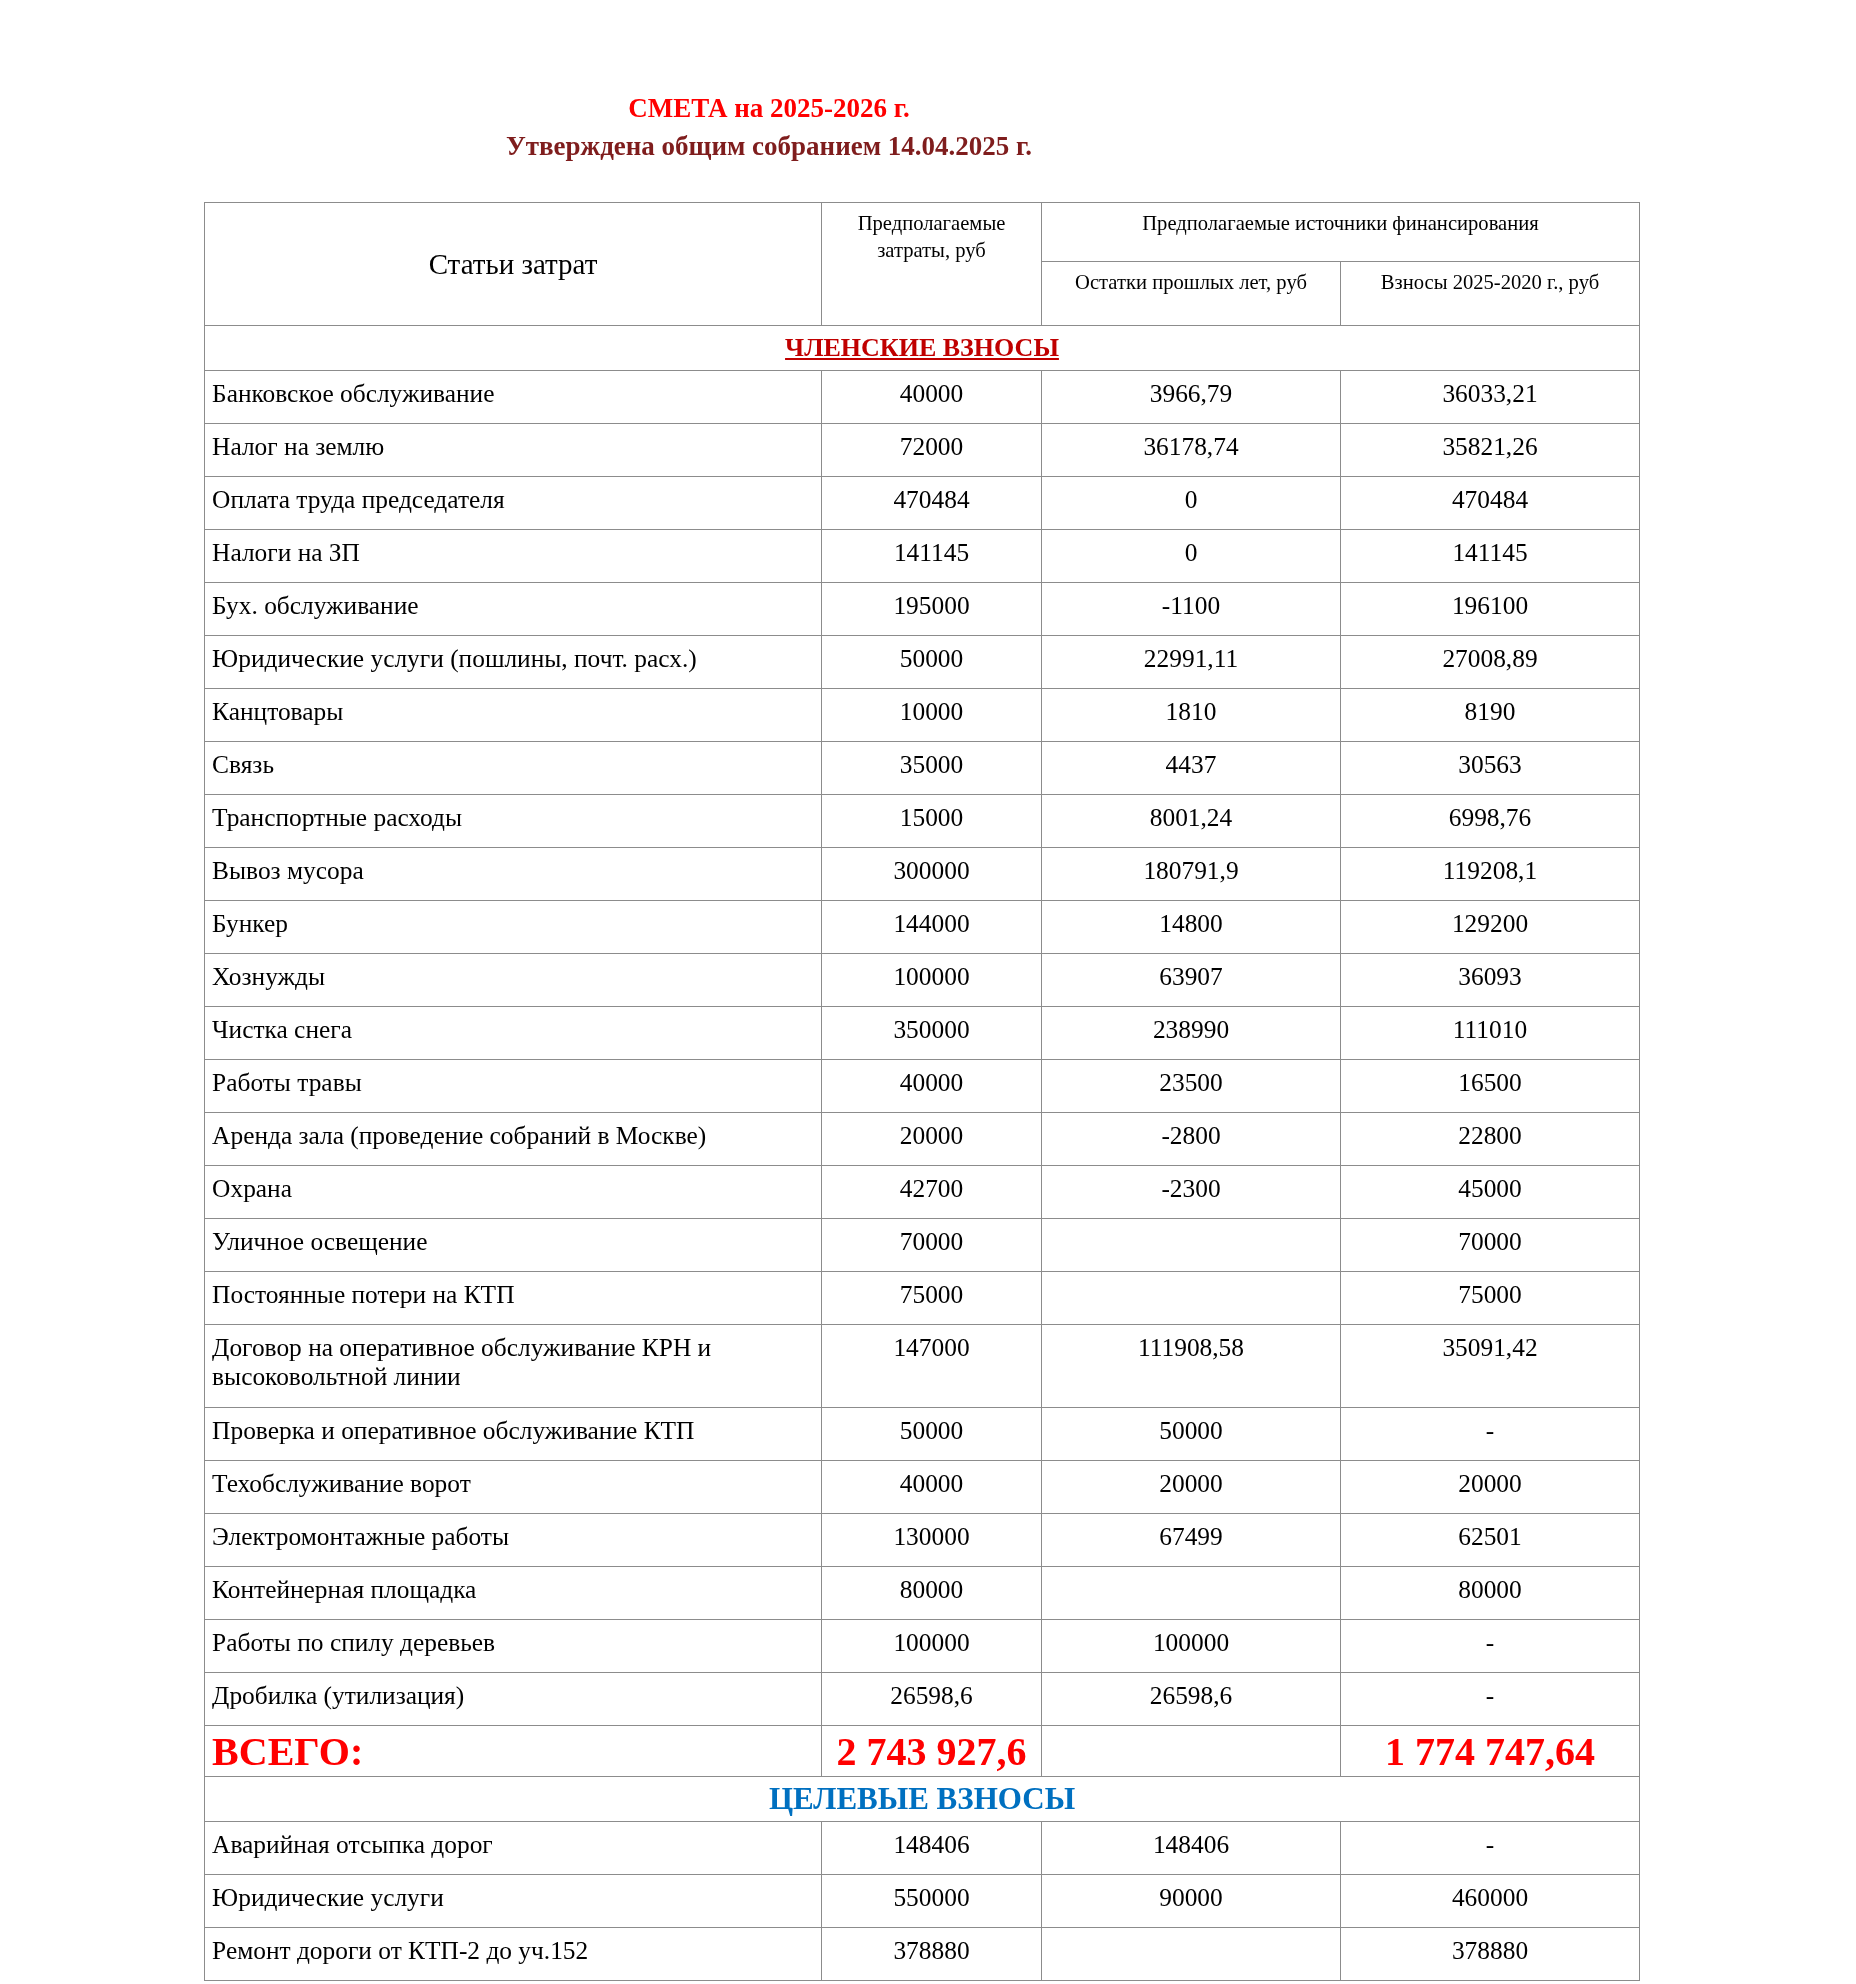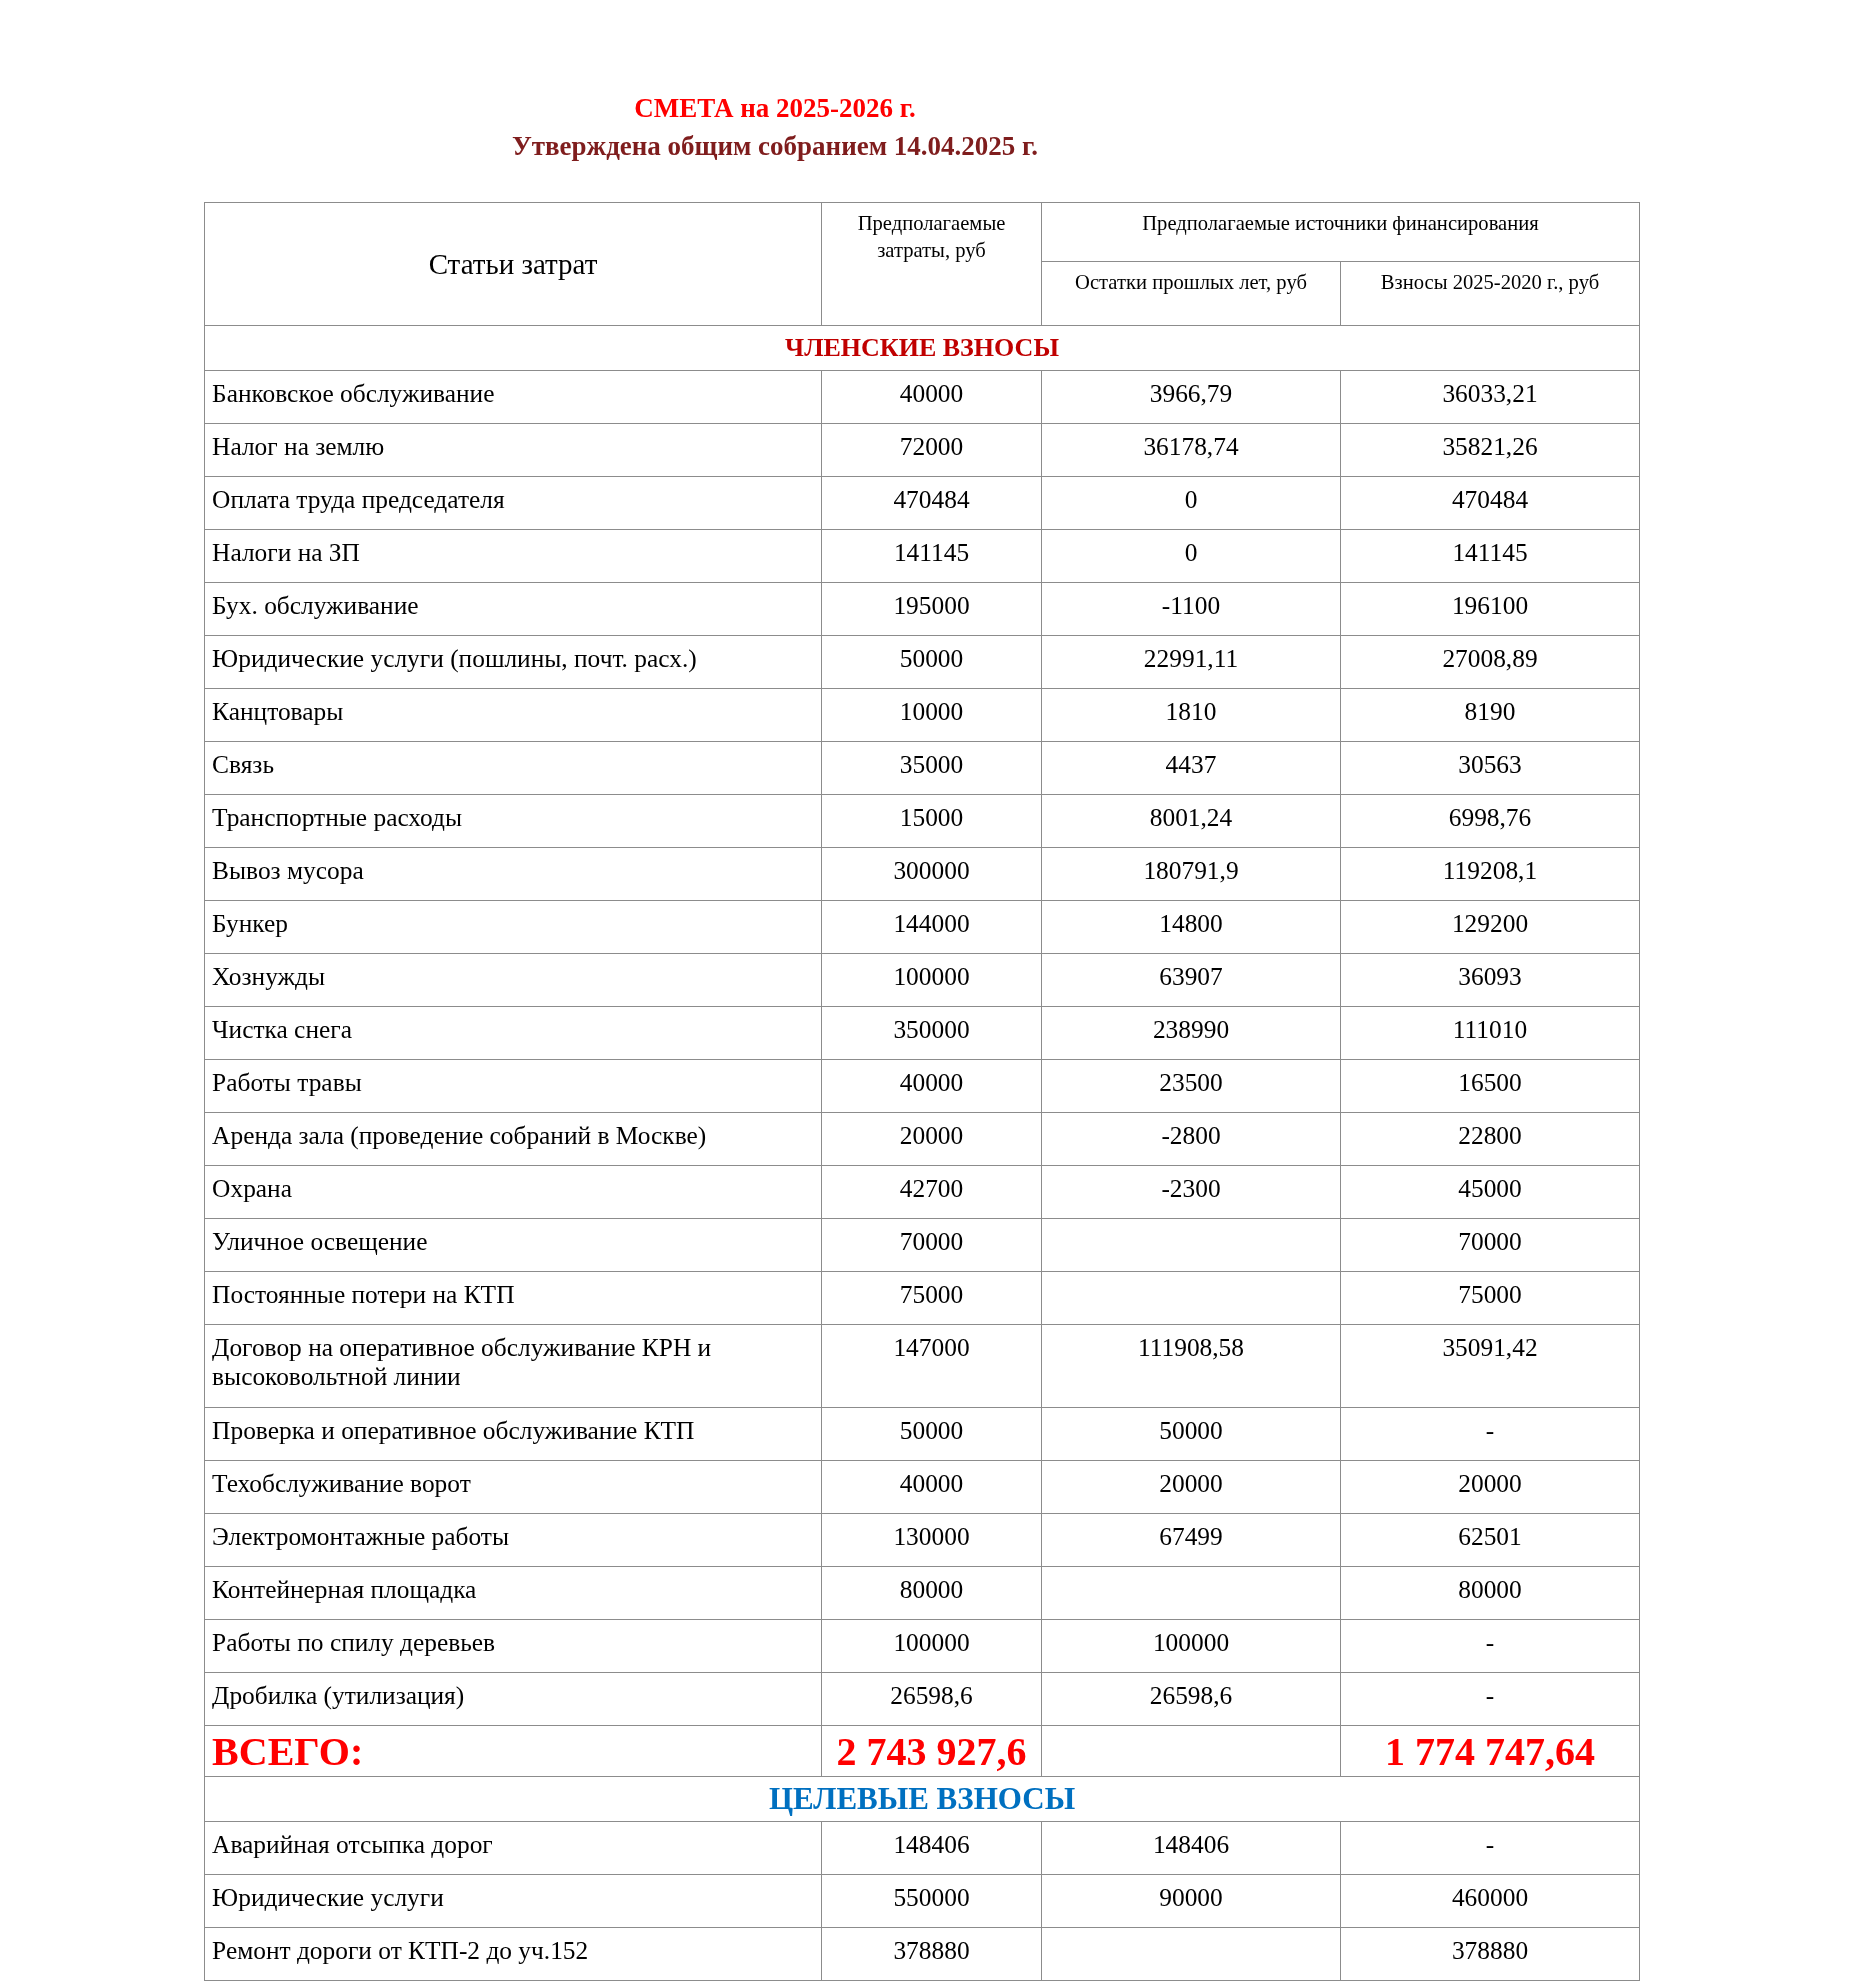--- a/index.html
+++ b/index.html
@@ -1,34 +1,34 @@
 <!DOCTYPE html>
 <html style="font-size:6.4px"><head>
 <meta charset="utf-8">
 <style>
   html, body { margin: 0; padding: 0; background: #ffffff; }
   body { width: 1857px; height: 2626px; position: relative; overflow: hidden;
          font-family: "Liberation Serif", "DejaVu Serif", serif; color: #000; }
-  .title { position: absolute; left: 14px; width: 1522px; text-align: center; font-weight: bold; }
+  .title { position: absolute; left: 8px; width: 1522px; text-align: center; font-weight: bold; }
   #t1 { top: 93px; font-size: 27px; color: #ff0000; }
   #t2 { top: 131px; font-size: 27px; color: #7f1d1d; }
 
   table.smeta { position: absolute; left: 204px; top: 202px; width: 1434px;
                 border-collapse: collapse; table-layout: fixed; }
   table.smeta td, table.smeta th { border: 1.2px solid #8c8c8c; padding: 0 7.1px; vertical-align: top;
                                    font-weight: normal; }
   col.c1 { width: 617px; } col.c2 { width: 220px; } col.c3 { width: 299px; } col.c4 { width: 299px; }
 
   .hdr-main { font-size: 29px; font-weight: normal; text-align: center; vertical-align: middle !important; }
   .hdr-sub { font-size: 20.6px; text-align: center; line-height: 27px; padding-top: 7.1px !important; }
   tr.hdr-top td { height: 51px; }
   tr.hdr-bot td { height: 56px; }
 
   tr.sec td { height: 44px; text-align: center; vertical-align: middle; font-weight: bold; }
-  .sec-red { color: #c00000; font-size: 26px; }
+  .sec-red { color: #c00000; font-size: 26px; text-decoration: underline; }
   .sec-blue { color: #0070c0; font-size: 31px; }
 
   tr.row td { height: 44px; font-size: 25.4px; line-height: 29px; padding-top: 8px; }
   tr.row td.num { text-align: center; }
   tr.row.tall td { height: 74px; }
   tr.tot td { height: 50px; font-size: 40px; font-weight: bold; color: #ff0000; vertical-align: middle; }
   tr.tot td.num { text-align: center; }
 </style>
 </head>
 <body>

